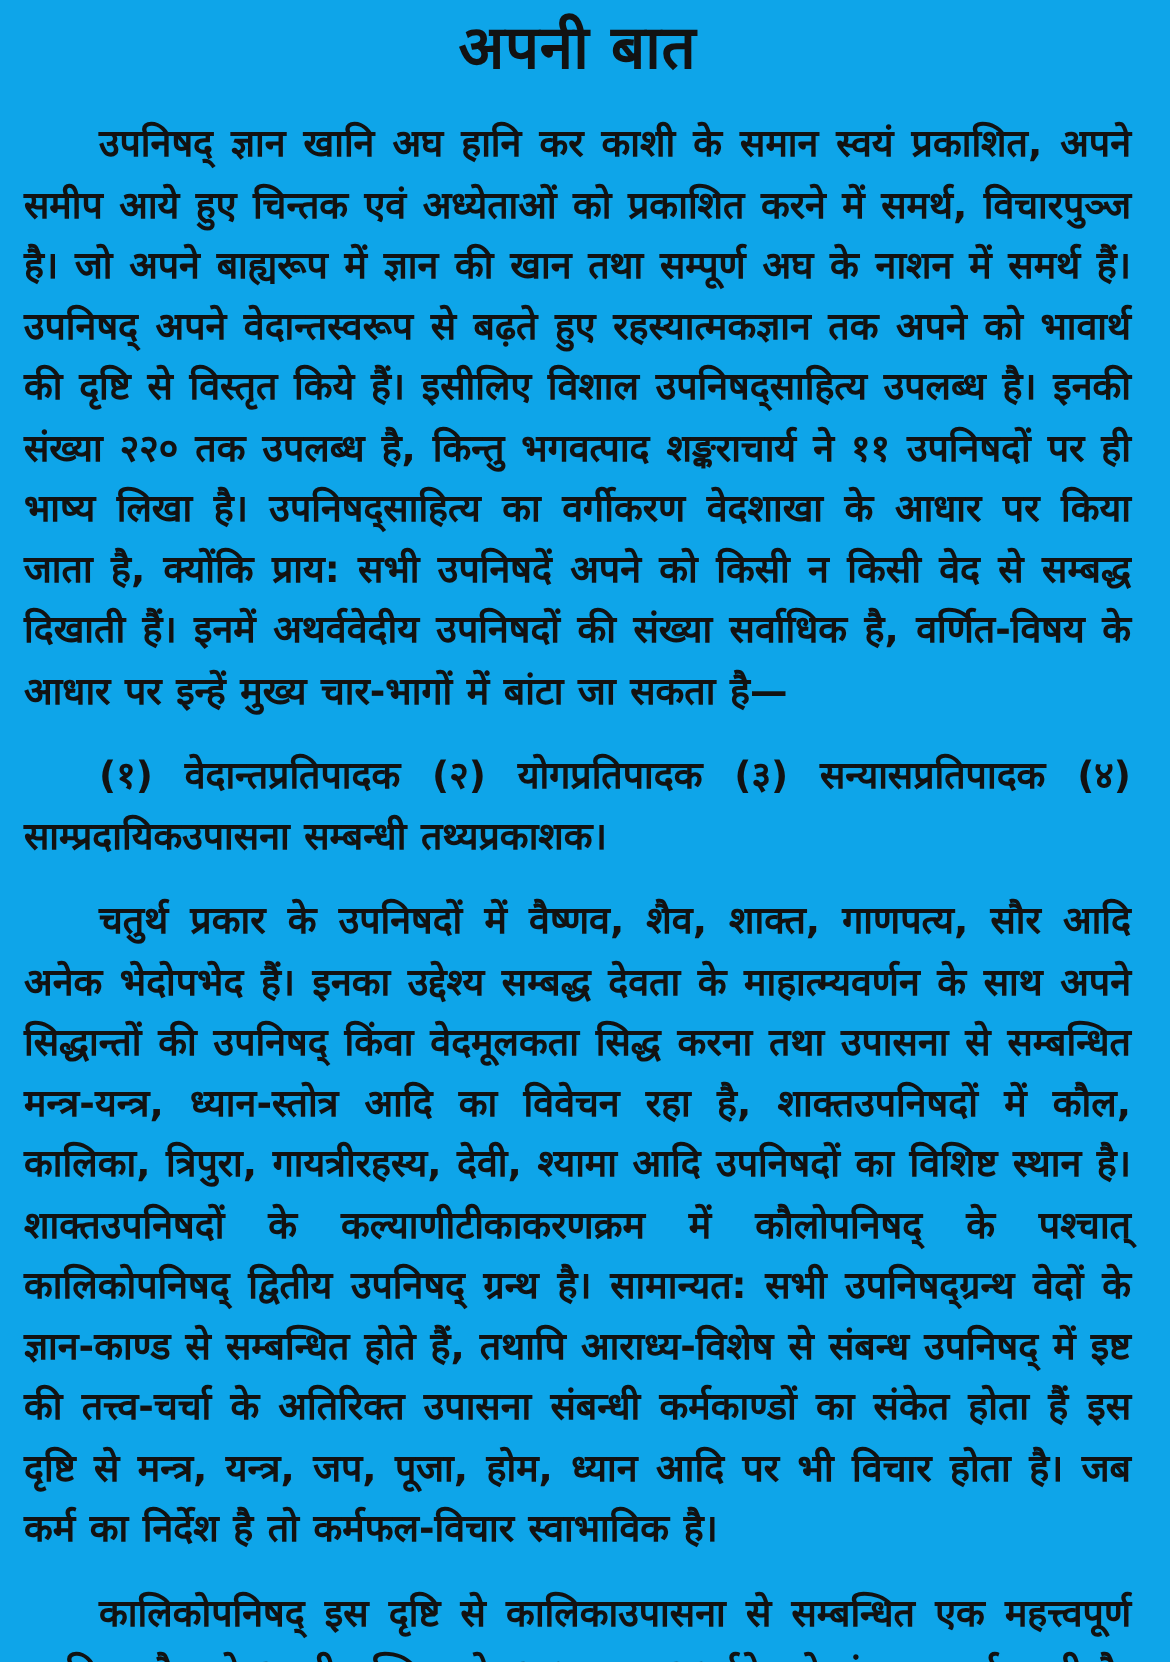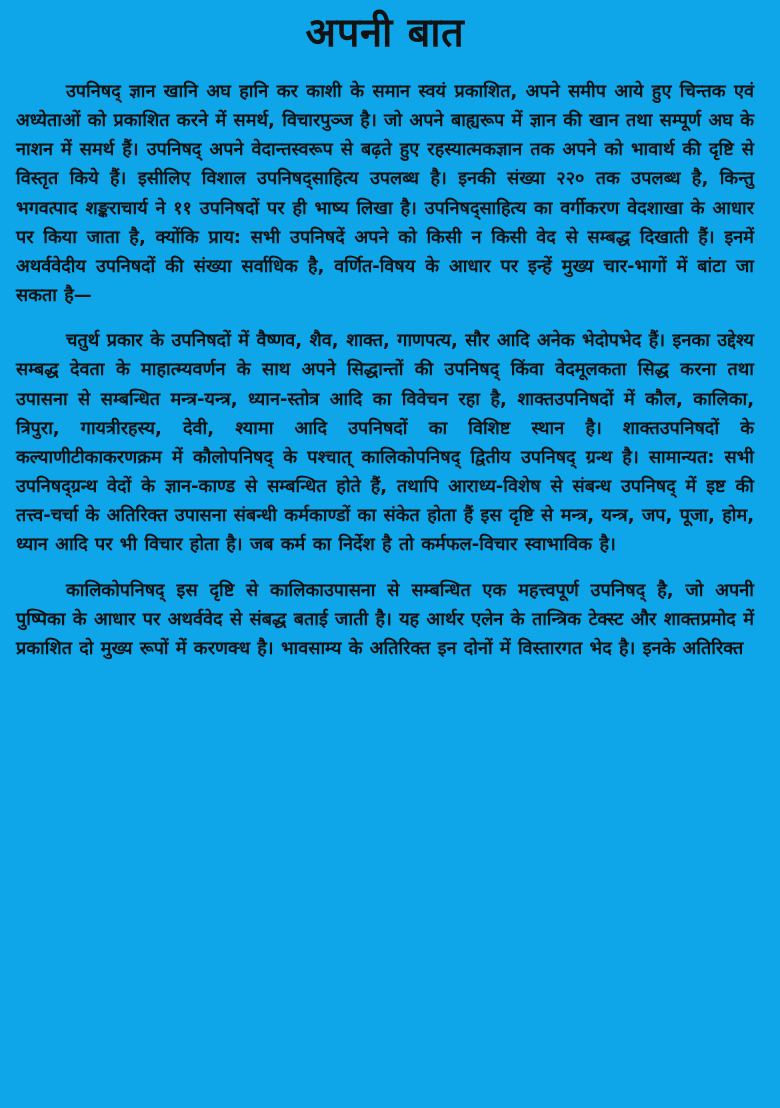--- a/index.html
+++ b/index.html
@@ -21,37 +21,38 @@
   }
   .title {
     text-align: center;
     font-size: 40px;
     line-height: 1.2;
     font-weight: 700;
     margin: 4px 0 20px 0;
     letter-spacing: 0.5px;
   }
   .para {
-    font-size: 18px;
+    font-size: 25px;
     line-height: 1.62;
     font-weight: 600;
     text-align: justify;
     text-indent: 50px;
     margin: 0 0 16px 0;
     word-spacing: 1px;
   }
   .para.list-line {
     text-indent: 50px;
   }
 </style>
 </head>
 <body>
 
 <div class="page">
   <h1 class="title">अपनी बात</h1>
 
   <p class="para">उपनिषद् ज्ञान खानि अघ हानि कर काशी के समान स्वयं प्रकाशित, अपने समीप आये हुए चिन्तक एवं अध्येताओं को प्रकाशित करने में समर्थ, विचारपुञ्ज है। जो अपने बाह्यरूप में ज्ञान की खान तथा सम्पूर्ण अघ के नाशन में समर्थ हैं। उपनिषद् अपने वेदान्तस्वरूप से बढ़ते हुए रहस्यात्मकज्ञान तक अपने को भावार्थ की दृष्टि से विस्तृत किये हैं। इसीलिए विशाल उपनिषद्साहित्य उपलब्ध है। इनकी संख्या २२० तक उपलब्ध है, किन्तु भगवत्पाद शङ्कराचार्य ने ११ उपनिषदों पर ही भाष्य लिखा है। उपनिषद्साहित्य का वर्गीकरण वेदशाखा के आधार पर किया जाता है, क्योंकि प्राय: सभी उपनिषदें अपने को किसी न किसी वेद से सम्बद्ध दिखाती हैं। इनमें अथर्ववेदीय उपनिषदों की संख्या सर्वाधिक है, वर्णित-विषय के आधार पर इन्हें मुख्य चार-भागों में बांटा जा सकता है—</p>
 
+  <p class="para list-line">(१) वेदान्तप्रतिपादक (२) योगप्रतिपादक (३) सन्यासप्रतिपादक (४) साम्प्रदायिकउपासना सम्बन्धी तथ्यप्रकाशक।</p>
 
   <p class="para">चतुर्थ प्रकार के उपनिषदों में वैष्णव, शैव, शाक्त, गाणपत्य, सौर आदि अनेक भेदोपभेद हैं। इनका उद्देश्य सम्बद्ध देवता के माहात्म्यवर्णन के साथ अपने सिद्धान्तों की उपनिषद् किंवा वेदमूलकता सिद्ध करना तथा उपासना से सम्बन्धित मन्त्र-यन्त्र, ध्यान-स्तोत्र आदि का विवेचन रहा है, शाक्तउपनिषदों में कौल, कालिका, त्रिपुरा, गायत्रीरहस्य, देवी, श्यामा आदि उपनिषदों का विशिष्ट स्थान है। शाक्तउपनिषदों के कल्याणीटीकाकरणक्रम में कौलोपनिषद् के पश्चात् कालिकोपनिषद् द्वितीय उपनिषद् ग्रन्थ है। सामान्यत: सभी उपनिषद्ग्रन्थ वेदों के ज्ञान-काण्ड से सम्बन्धित होते हैं, तथापि आराध्य-विशेष से संबन्ध उपनिषद् में इष्ट की तत्त्व-चर्चा के अतिरिक्त उपासना संबन्धी कर्मकाण्डों का संकेत होता हैं इस दृष्टि से मन्त्र, यन्त्र, जप, पूजा, होम, ध्यान आदि पर भी विचार होता है। जब कर्म का निर्देश है तो कर्मफल-विचार स्वाभाविक है।</p>
 
   <p class="para">कालिकोपनिषद् इस दृष्टि से कालिकाउपासना से सम्बन्धित एक महत्त्वपूर्ण उपनिषद् है, जो अपनी पुष्पिका के आधार पर अथर्ववेद से संबद्ध बताई जाती है। यह आर्थर एलेन के तान्त्रिक टेक्स्ट और शाक्तप्रमोद में प्रकाशित दो मुख्य रूपों में करणक्ध है। भावसाम्य के अतिरिक्त इन दोनों में विस्तारगत भेद है। इनके अतिरिक्त</p>
 </div>
 
 </body></html>

